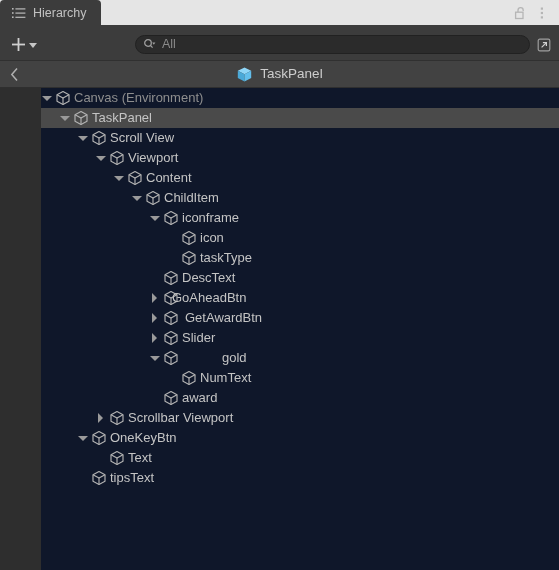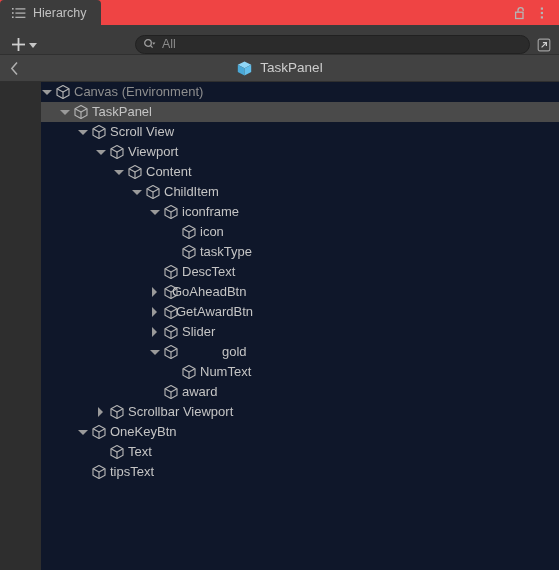--- a/index.html
+++ b/index.html
@@ -20,21 +20,21 @@
     width: 559px;
     height: 570px;
     background: #383838;
     box-sizing: border-box;
   }
 
   
   .tabstrip {
     position: relative;
     height: 25px;
-    background: #ef4444;
+    background: #e5e5e5;
     display: flex;
     align-items: flex-end;
   }
   .tab {
     height: 25px;
     display: flex;
     align-items: center;
     gap: 7px;
     padding: 0 14px 0 12px;
     background: #3c3c3c;
@@ -56,24 +56,24 @@
     padding-right: 7px;
   }
   .tbtn {
     width: 20px; height: 20px;
     display: flex; align-items: center; justify-content: center;
     cursor: default;
   }
 
   
   .toolbar {
-    height: 30px;
+    height: 36px;
     background: #3c3c3c;
     display: flex;
-    align-items: flex-end;
+    align-items: center;
     padding: 4px 6px 0 8px;
     box-sizing: border-box;
     border-bottom: 1px solid #303030;
   }
   .addbtn {
     display: flex; align-items: center; gap: 3px;
     height: 19px; padding: 0 3px;
     cursor: default;
   }
   .plus-icon { width: 15px; height: 15px; display: block; }
@@ -412,21 +412,21 @@
         </div>
         <div class="row">
           <div class="twisty" style="left: 148px;">
             <div class="tri-right"></div>
           </div>
           <span class="row-icon" style="left: 163px;"><svg viewBox="0 0 16 16">
               <path d="M8 1.6 L14 4.7 L14 11.3 L8 14.4 L2 11.3 L2 4.7 Z" fill="none" stroke="#b3b3b3" stroke-width="1.15" stroke-linejoin="round"></path>
               <path d="M2 4.7 L8 7.9 L14 4.7" fill="none" stroke="#b3b3b3" stroke-width="1.15" stroke-linejoin="round"></path>
               <path d="M8 7.9 L8 14.4" fill="none" stroke="#b3b3b3" stroke-width="1.15"></path>
             </svg></span>
-          <span class="row-label" style="left: 176px;">GetAwardBtn</span>
+          <span class="row-label" style="left: 185px;">GetAwardBtn</span>
         </div>
         <div class="row">
           <div class="twisty" style="left: 148px;">
             <div class="tri-right"></div>
           </div>
           <span class="row-icon" style="left: 163px;"><svg viewBox="0 0 16 16">
               <path d="M8 1.6 L14 4.7 L14 11.3 L8 14.4 L2 11.3 L2 4.7 Z" fill="none" stroke="#b3b3b3" stroke-width="1.15" stroke-linejoin="round"></path>
               <path d="M2 4.7 L8 7.9 L14 4.7" fill="none" stroke="#b3b3b3" stroke-width="1.15" stroke-linejoin="round"></path>
               <path d="M8 7.9 L8 14.4" fill="none" stroke="#b3b3b3" stroke-width="1.15"></path>
             </svg></span>

